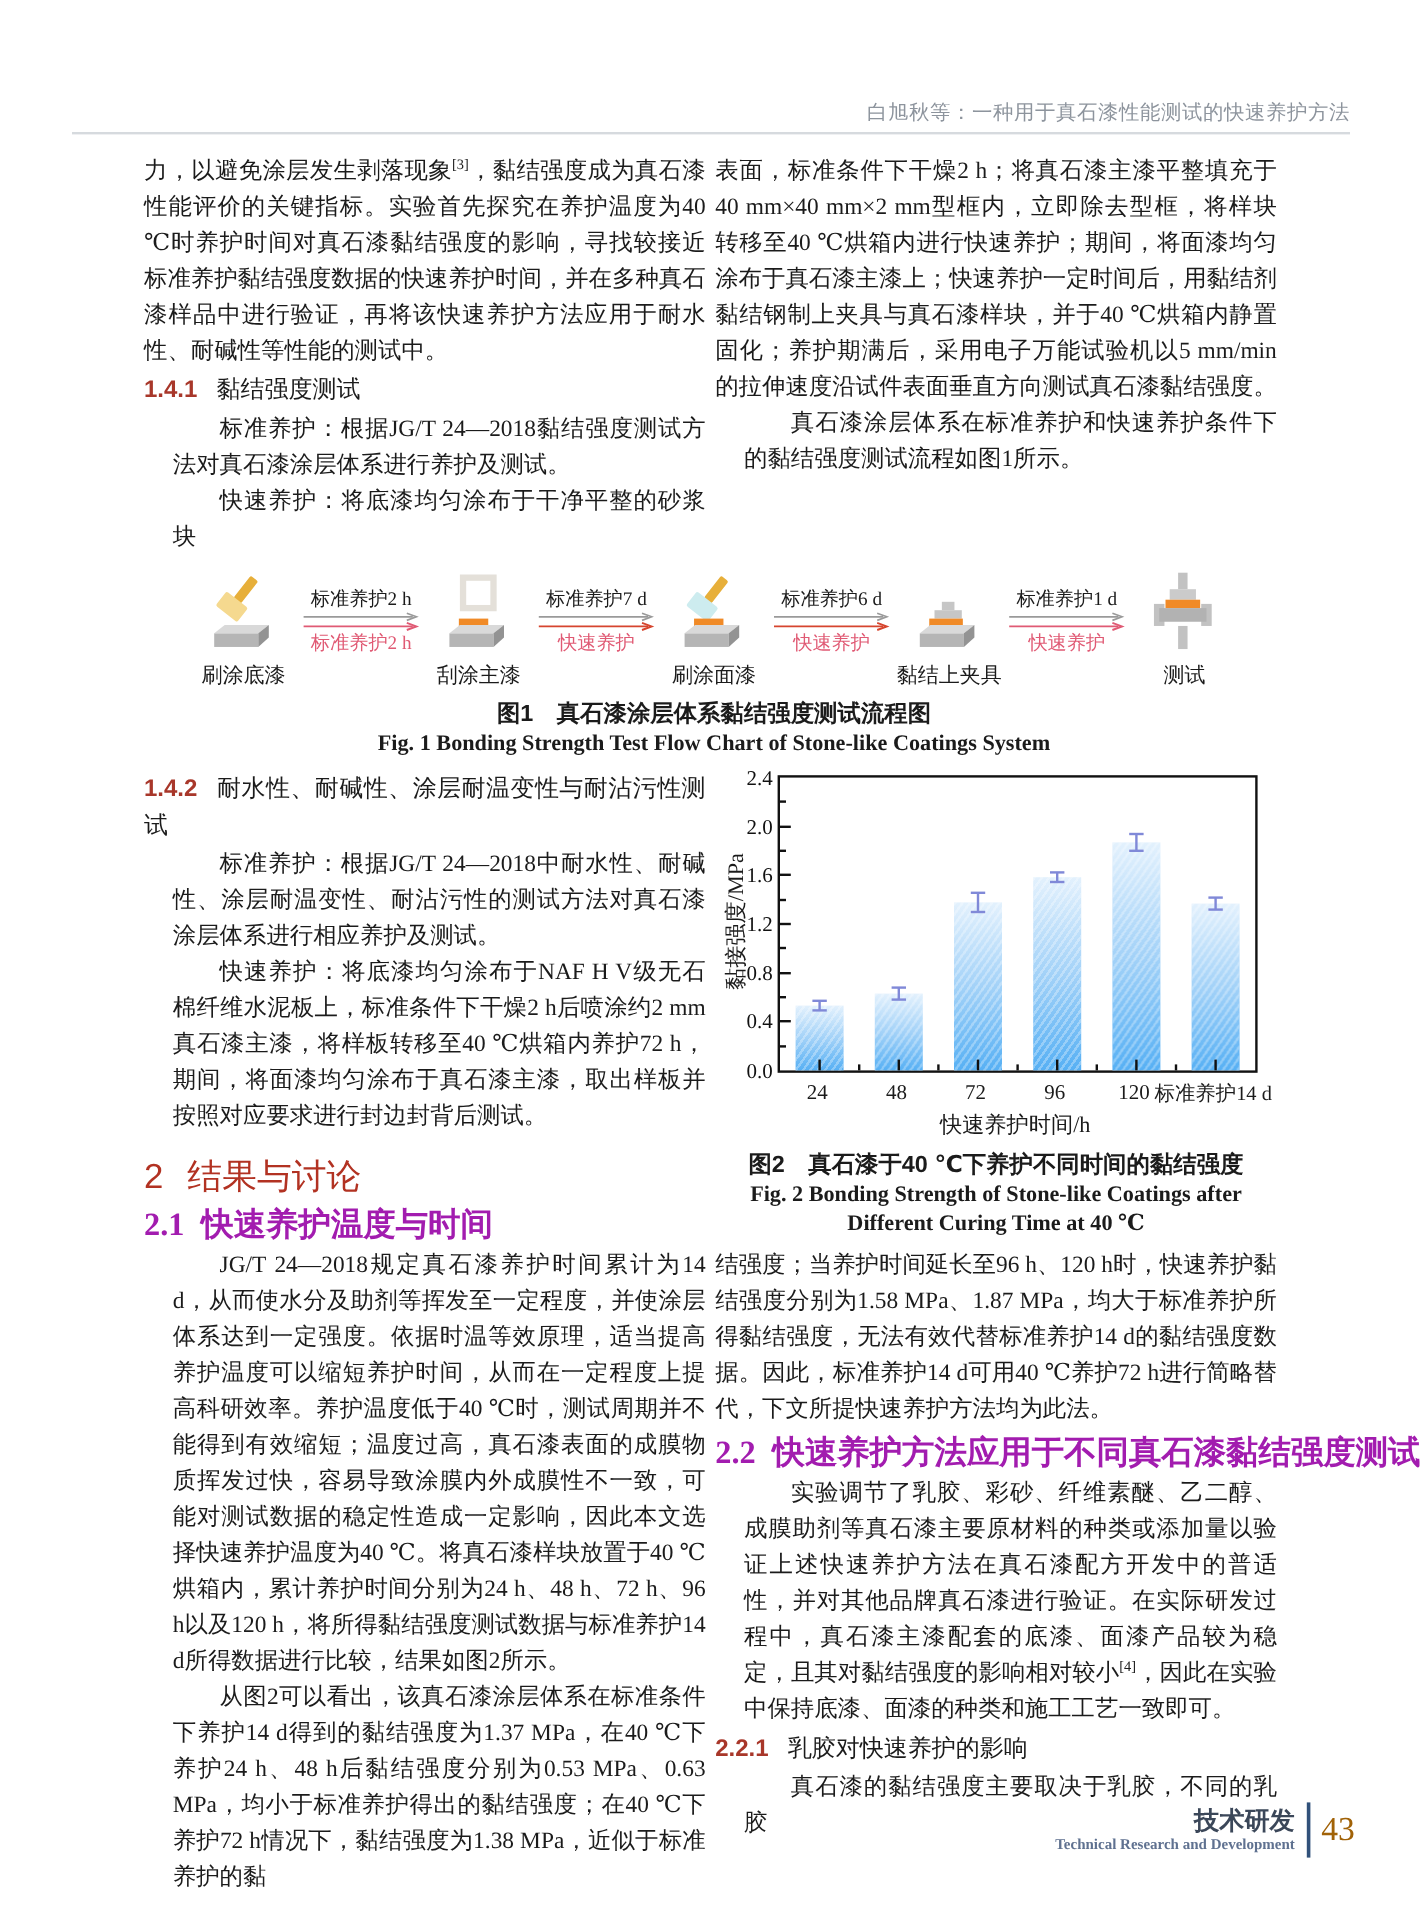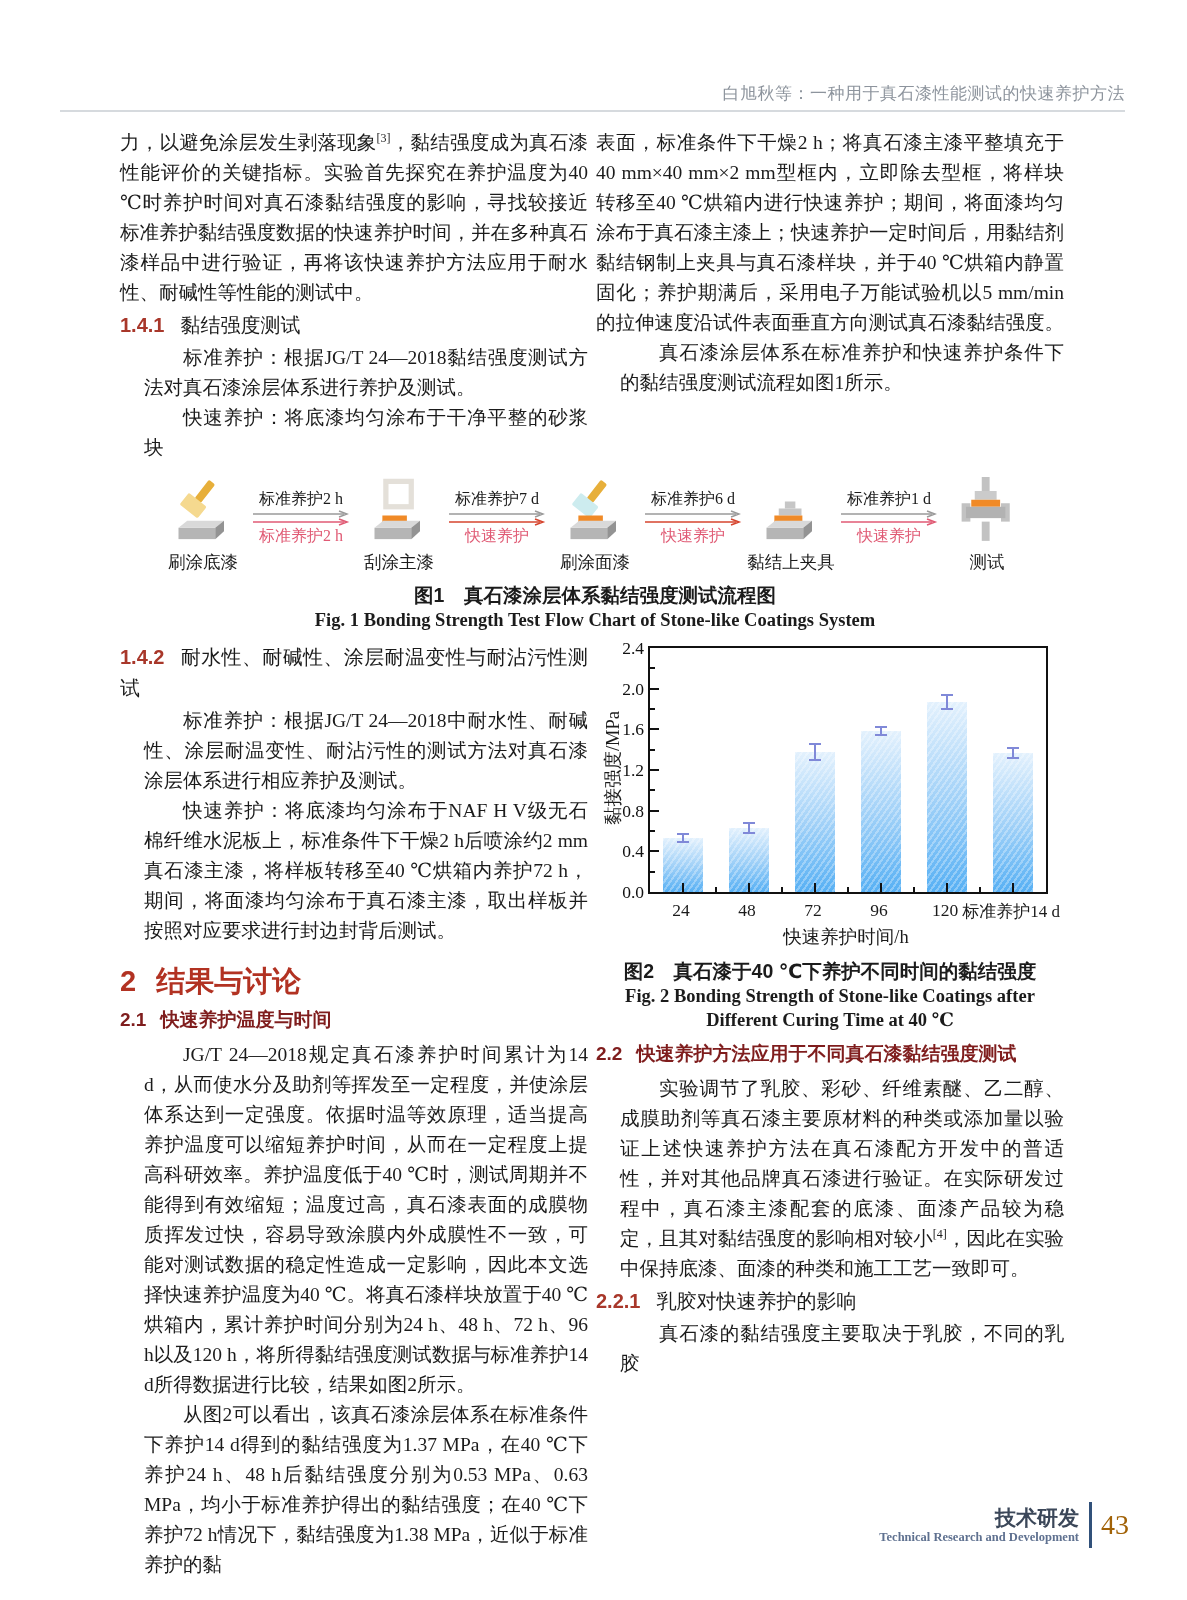--- a/index.html
+++ b/index.html
@@ -19,23 +19,23 @@
   
   .content { position:absolute; top:128px; left:120px; width:950px; }
   .cols { display:flex; gap:8px; }
   .col { width:468px; }
   p { margin:0; font-size:19.5px; line-height:30px; text-align:justify; }
   .ind { text-indent:2em;margin-left:24px; }
   sup.ref { font-size:12px; vertical-align:super; line-height:0; }
 
   .subhead { margin:2px 0 2px 0; font-size:20px; line-height:31px; }
   .subhead .num { color:#a8372a; font-family:"Liberation Sans","DejaVu Sans",sans-serif; font-weight:600; margin-right:16px; }
-  .h2 { margin:18px 0 8px 0; font-family:"Liberation Sans","DejaVu Sans",sans-serif; font-weight:bold; color:#b23222; font-size:29px; line-height:34px; }
+  .h2 { margin:18px 0 8px 0; font-family:"Liberation Sans","DejaVu Sans",sans-serif; font-weight:normal; color:#b23222; font-size:29px; line-height:34px; }
   .h2 .num { margin-right:20px; }
-  .h3 { margin:6px 0 6px 0; font-family:Liberation Sans, sans-serif; font-weight:bold; color:#7f1d1d; font-size:19px; line-height:28px; white-space:nowrap; }
+  .h3 { margin:6px 0 6px 0; font-family:Liberation Serif, serif; font-weight:bold; color:#a21caf; font-size:27px; line-height:28px; white-space:nowrap; }
   .h3 .num { margin-right:14px; }
 
   
   .fig1 { margin:14px auto 8px auto; width:880px; }
   .flow { display:flex; justify-content:center; align-items:flex-start; }
   .stage { width:88px; display:flex; flex-direction:column; align-items:center; }
   .stage svg { width:70px; height:70px; }
   .stage-label { font-size:17.5px; margin-top:3px; white-space:nowrap; }
   .arrowblk { width:108px; display:flex; flex-direction:column; align-items:center; margin-top:12px; }
   .arrow-top { font-size:16px; color:#1b1b1b; white-space:nowrap; }
@@ -288,20 +288,21 @@
               <div class="xcatlab" style="left: 217px;">72</div>
               <div class="xcatlab" style="left: 283px;">96</div>
               <div class="xcatlab" style="left: 349px;">120</div>
               <div class="xcatlab" style="font-size: 17px; left: 415px;">标准养护14 d</div>
             </div>
           <div class="cap-cn">图2　真石漆于40 ℃下养护不同时间的黏结强度</div>
           <div class="cap-en">Fig. 2  Bonding Strength of Stone-like Coatings after</div>
           <div class="cap-en">Different Curing Time at 40 ℃</div>
         </div>
 
+        <p>结强度；当养护时间延长至96 h、120 h时，快速养护黏结强度分别为1.58 MPa、1.87 MPa，均大于标准养护所得黏结强度，无法有效代替标准养护14 d的黏结强度数据。因此，标准养护14 d可用40 ℃养护72 h进行简略替代，下文所提快速养护方法均为此法。</p>
         <div class="h3"><span class="num">2.2</span><span>快速养护方法应用于不同真石漆黏结强度测试</span></div>
         <p class="ind"><span>实验调节了乳胶、彩砂、纤维素醚、乙二醇、成膜助剂等真石漆主要原材料的种类或添加量以验证上述快速养护方法在真石漆配方开发中的普适性，并对其他品牌真石漆进行验证。在实际研发过程中，真石漆主漆配套的底漆、面漆产品较为稳定，且其对黏结强度的影响相对较小</span><sup class="ref">[4]</sup><span>，因此在实验中保持底漆、面漆的种类和施工工艺一致即可。</span></p>
         <p class="subhead"><span class="num">2.2.1</span><span>乳胶对快速养护的影响</span></p>
         <p class="ind">真石漆的黏结强度主要取决于乳胶，不同的乳胶</p>
       </div>
     </div>
   </div>
 
   <div class="footer">
     <div class="footer-text">

